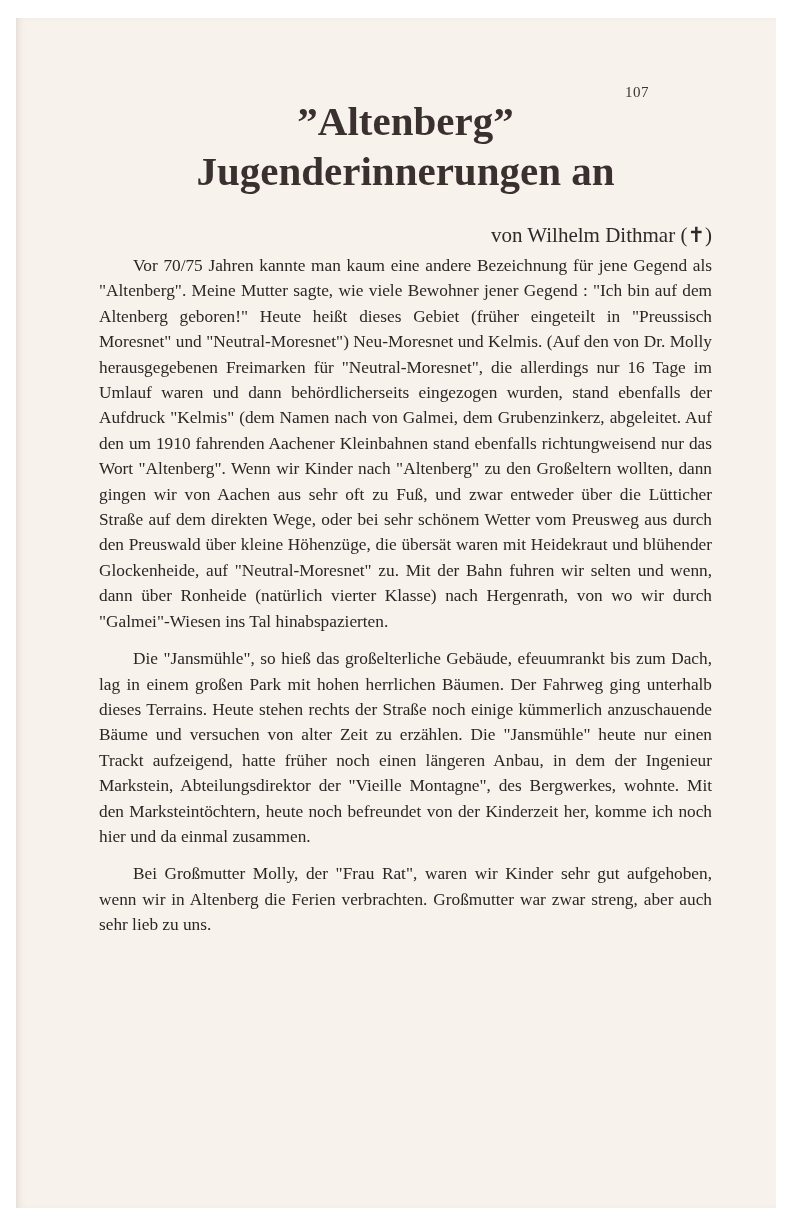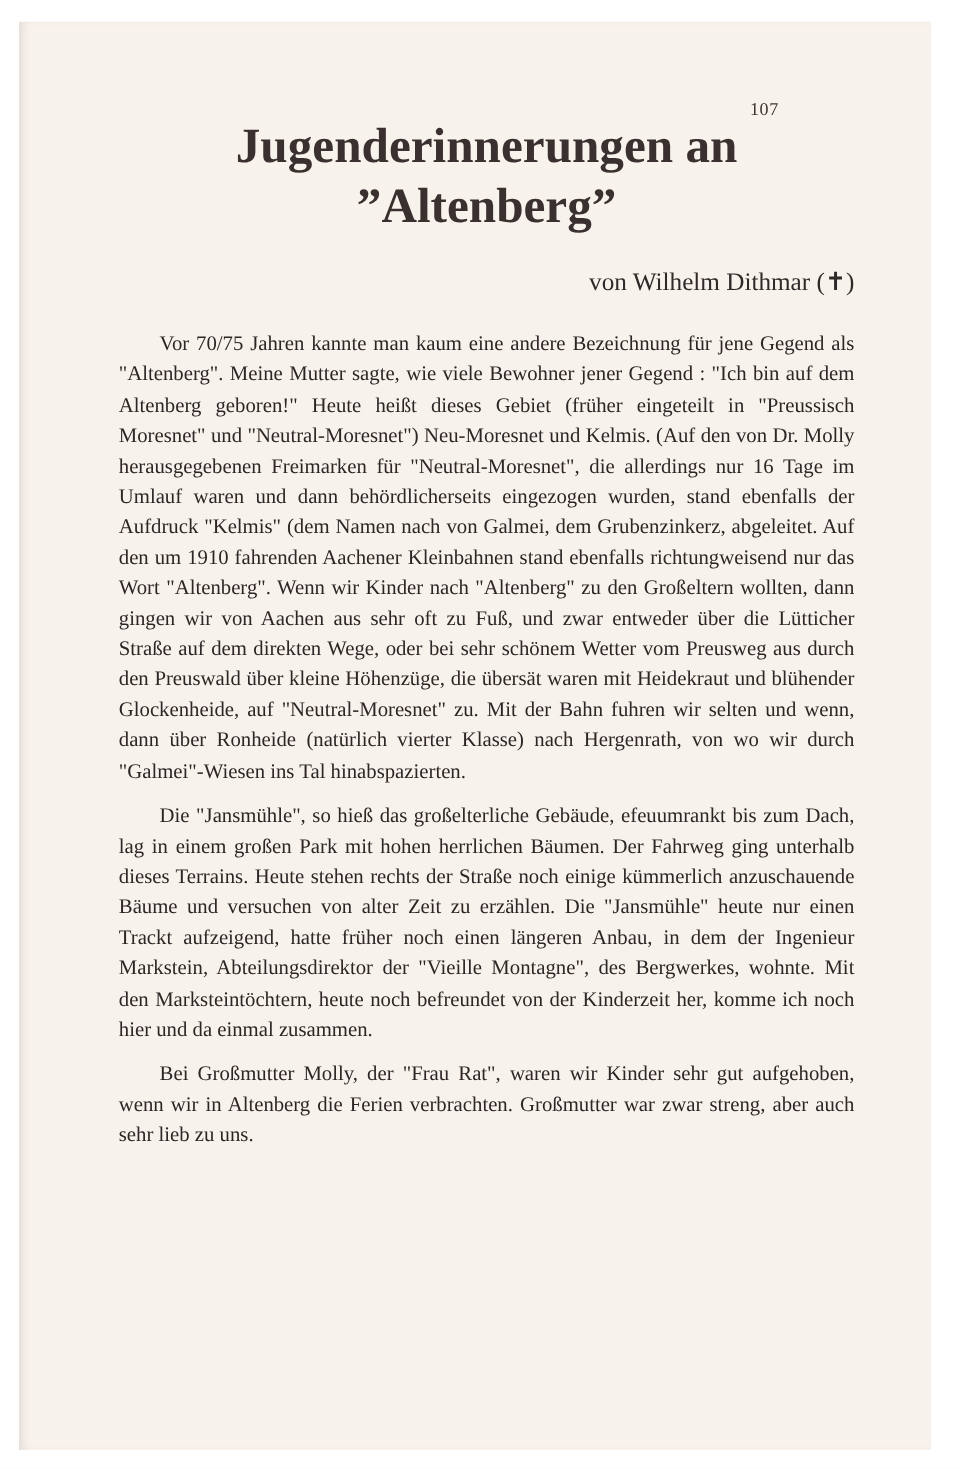--- a/index.html
+++ b/index.html
@@ -24,40 +24,39 @@
   }
   .title span { display:block; }
   .byline {
     position:absolute; left:99px; top:223px; width:613px; text-align:right;
     font-size:21px; color:#2f2929;
   }
   .body-text {
     position:absolute; left:99px; top:253px; width:613px;
     font-size:17.3px; line-height:25.4px; color:#2c2626;
     text-align:justify;
-    margin-top:21px;
   }
   .body-text p { margin:0 0 12px 0; text-indent:34px; hyphens:manual; }
   .ghost {
     position:absolute; left:260px; top:112px; width:460px; color:rgba(120,110,110,0.10);
     font-size:17px; line-height:25px; transform:scaleX(-1); pointer-events:none;
   }
 </style>
 </head>
 <body>
 
 <div class="page">
   <div class="ghost"></div>
 </div>
 
 <div class="page-number">107</div>
 
 <h1 class="title" style="margin:0;">
+  <span>”Altenberg”</span>
   <span>Jugenderinnerungen an</span>
-  <span>”Altenberg”</span>
 </h1>
 
 <div class="byline">von Wilhelm Dithmar (✝)</div>
 
 <div class="body-text">
   <p>Vor 70/75 Jahren kannte man kaum eine andere Bezeichnung für jene Gegend als "Altenberg". Meine Mutter sagte, wie viele Bewohner jener Gegend : "Ich bin auf dem Altenberg geboren!" Heute heißt dieses Gebiet (früher eingeteilt in "Preussisch Moresnet" und "Neutral-Moresnet") Neu-Moresnet und Kelmis. (Auf den von Dr. Molly herausgegebenen Freimarken für "Neutral-Moresnet", die allerdings nur 16 Tage im Umlauf waren und dann behördlicherseits eingezogen wurden, stand ebenfalls der Aufdruck "Kelmis" (dem Namen nach von Galmei, dem Grubenzinkerz, abgeleitet. Auf den um 1910 fahrenden Aachener Kleinbahnen stand ebenfalls richtungweisend nur das Wort "Altenberg". Wenn wir Kinder nach "Altenberg" zu den Großeltern wollten, dann gingen wir von Aachen aus sehr oft zu Fuß, und zwar entweder über die Lütticher Straße auf dem direkten Wege, oder bei sehr schönem Wetter vom Preusweg aus durch den Preuswald über kleine Höhenzüge, die übersät waren mit Heidekraut und blühender Glockenheide, auf "Neutral-Moresnet" zu. Mit der Bahn fuhren wir selten und wenn, dann über Ronheide (natürlich vierter Klasse) nach Hergenrath, von wo wir durch "Galmei"-Wiesen ins Tal hinabspazierten.</p>
   <p>Die "Jansmühle", so hieß das großelterliche Gebäude, efeuumrankt bis zum Dach, lag in einem großen Park mit hohen herrlichen Bäumen. Der Fahrweg ging unterhalb dieses Terrains. Heute stehen rechts der Straße noch einige kümmerlich anzuschauende Bäume und versuchen von alter Zeit zu erzählen. Die "Jansmühle" heute nur einen Trackt aufzeigend, hatte früher noch einen längeren Anbau, in dem der Ingenieur Markstein, Abteilungsdirektor der "Vieille Montagne", des Bergwerkes, wohnte. Mit den Marksteintöchtern, heute noch befreundet von der Kinderzeit her, komme ich noch hier und da einmal zusammen.</p>
   <p>Bei Großmutter Molly, der "Frau Rat", waren wir Kinder sehr gut aufgehoben, wenn wir in Altenberg die Ferien verbrachten. Großmutter war zwar streng, aber auch sehr lieb zu uns.</p>
 </div>
 

